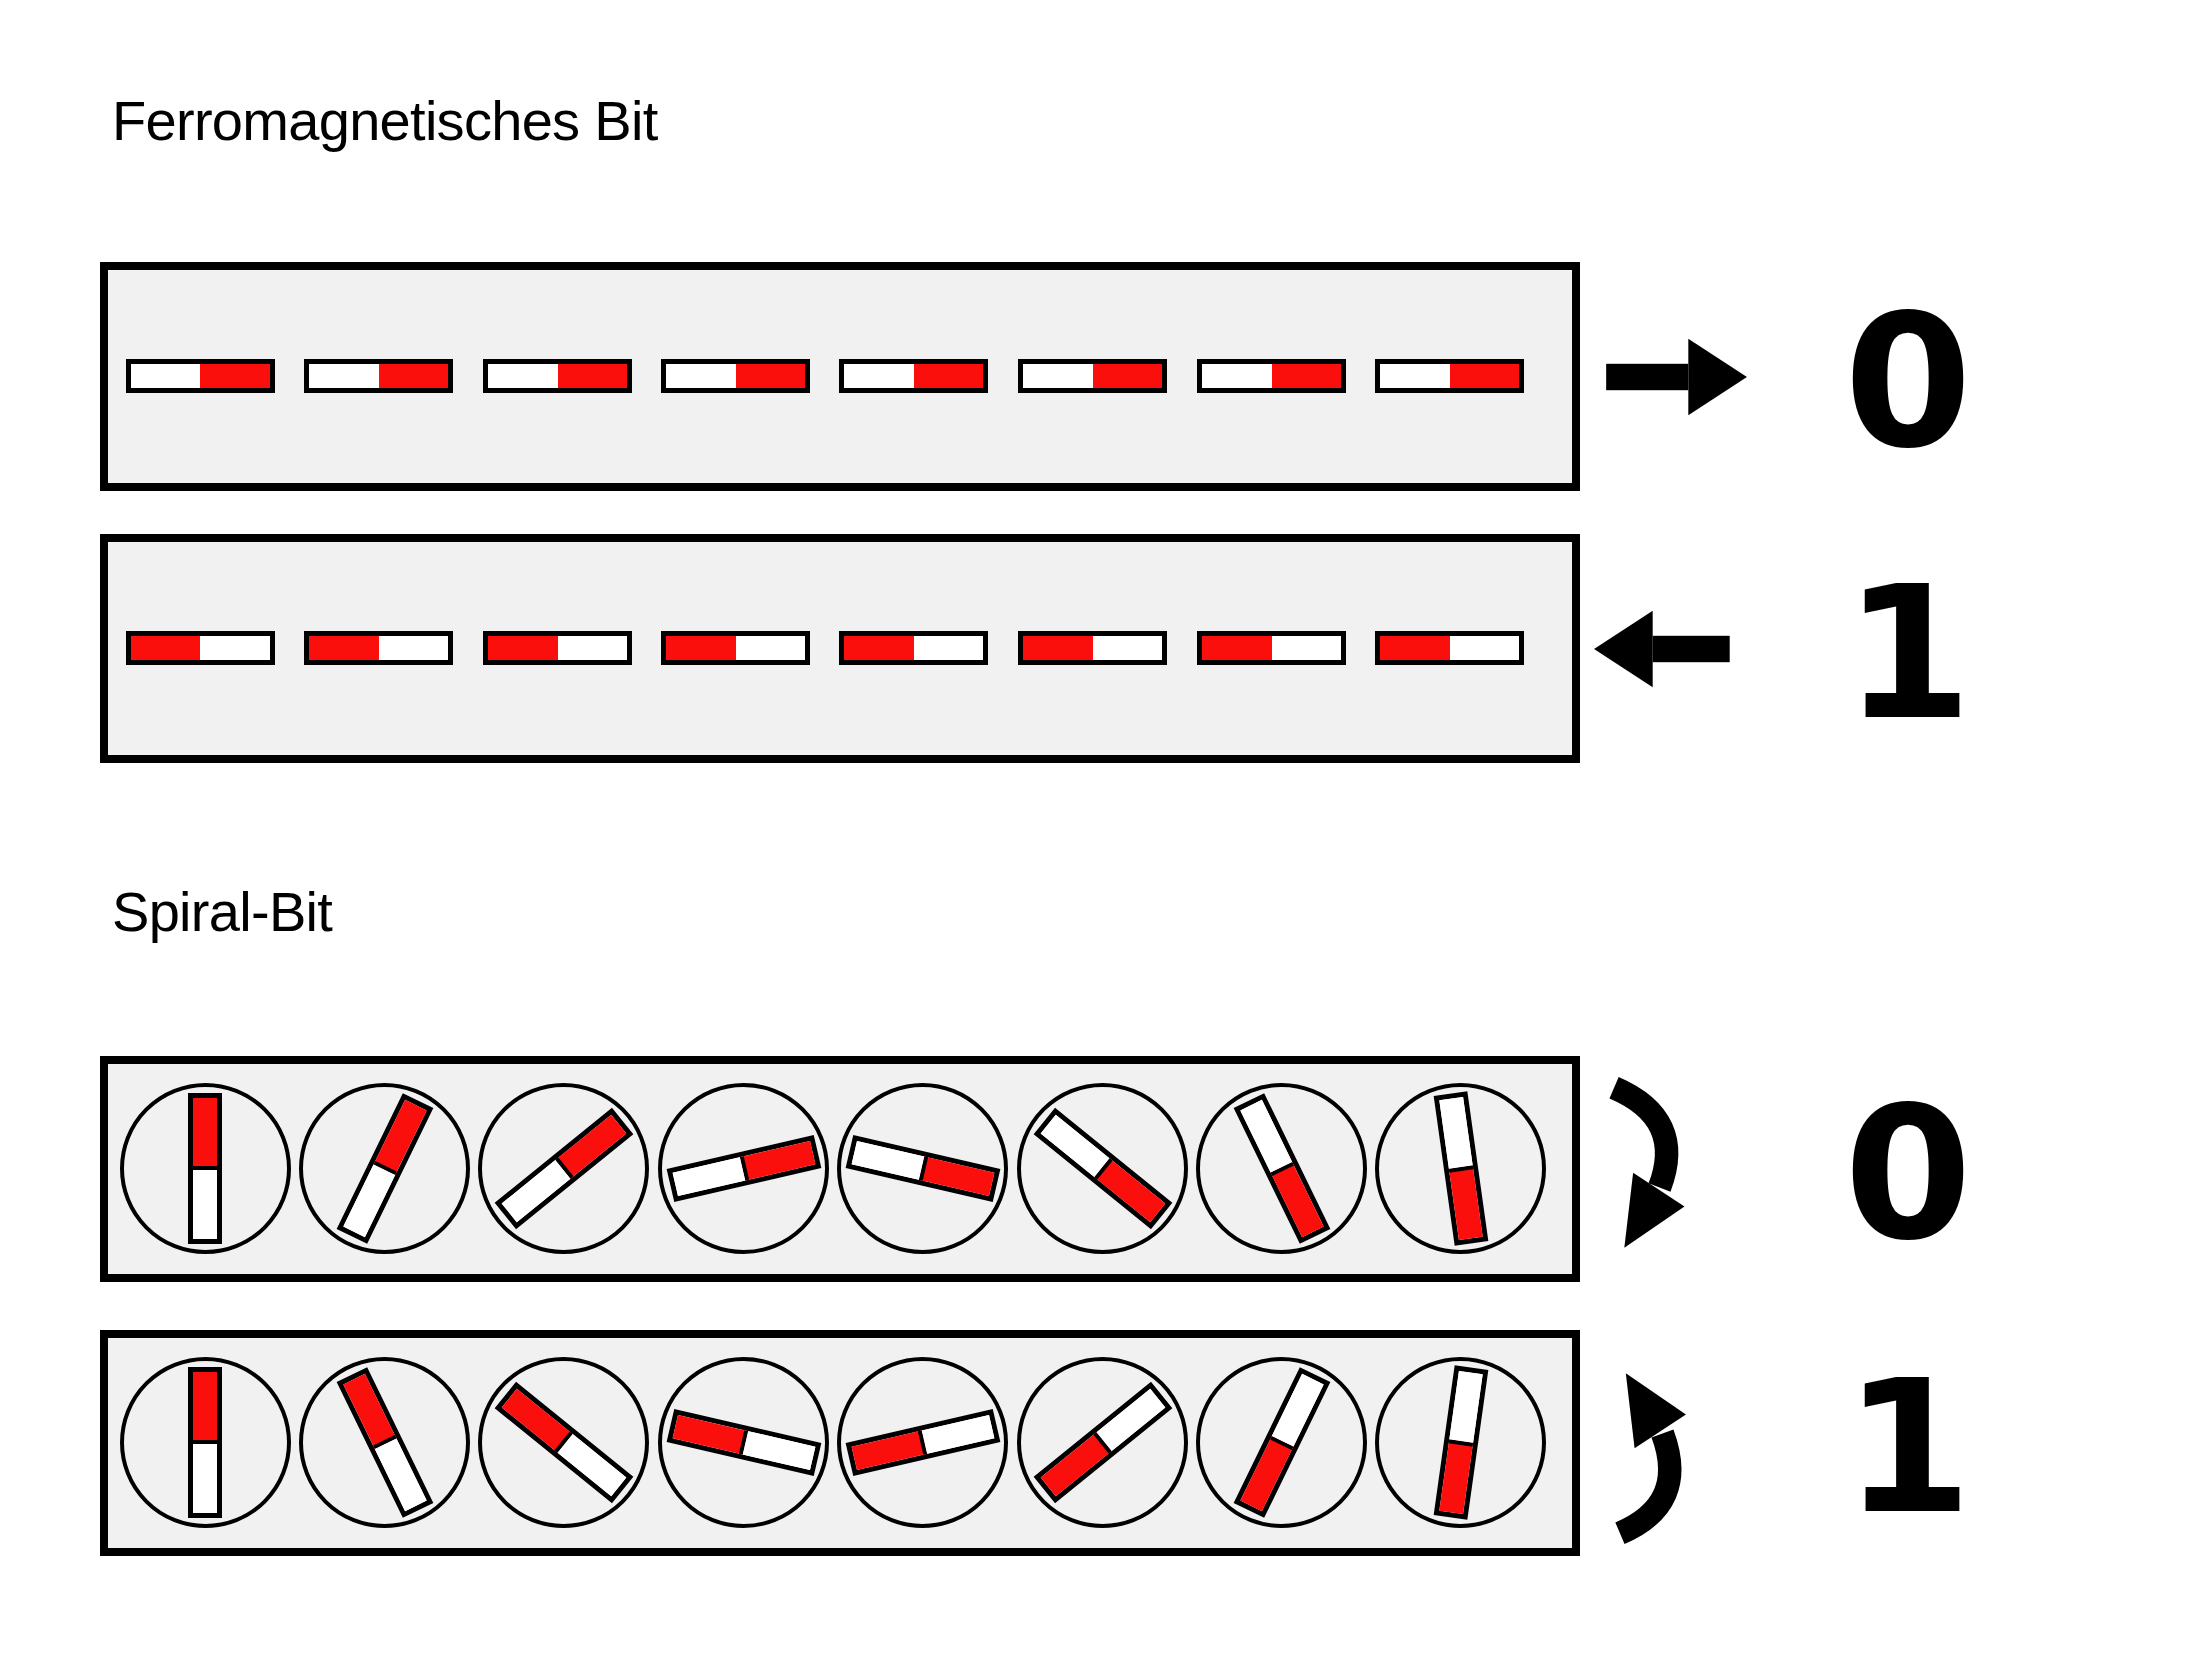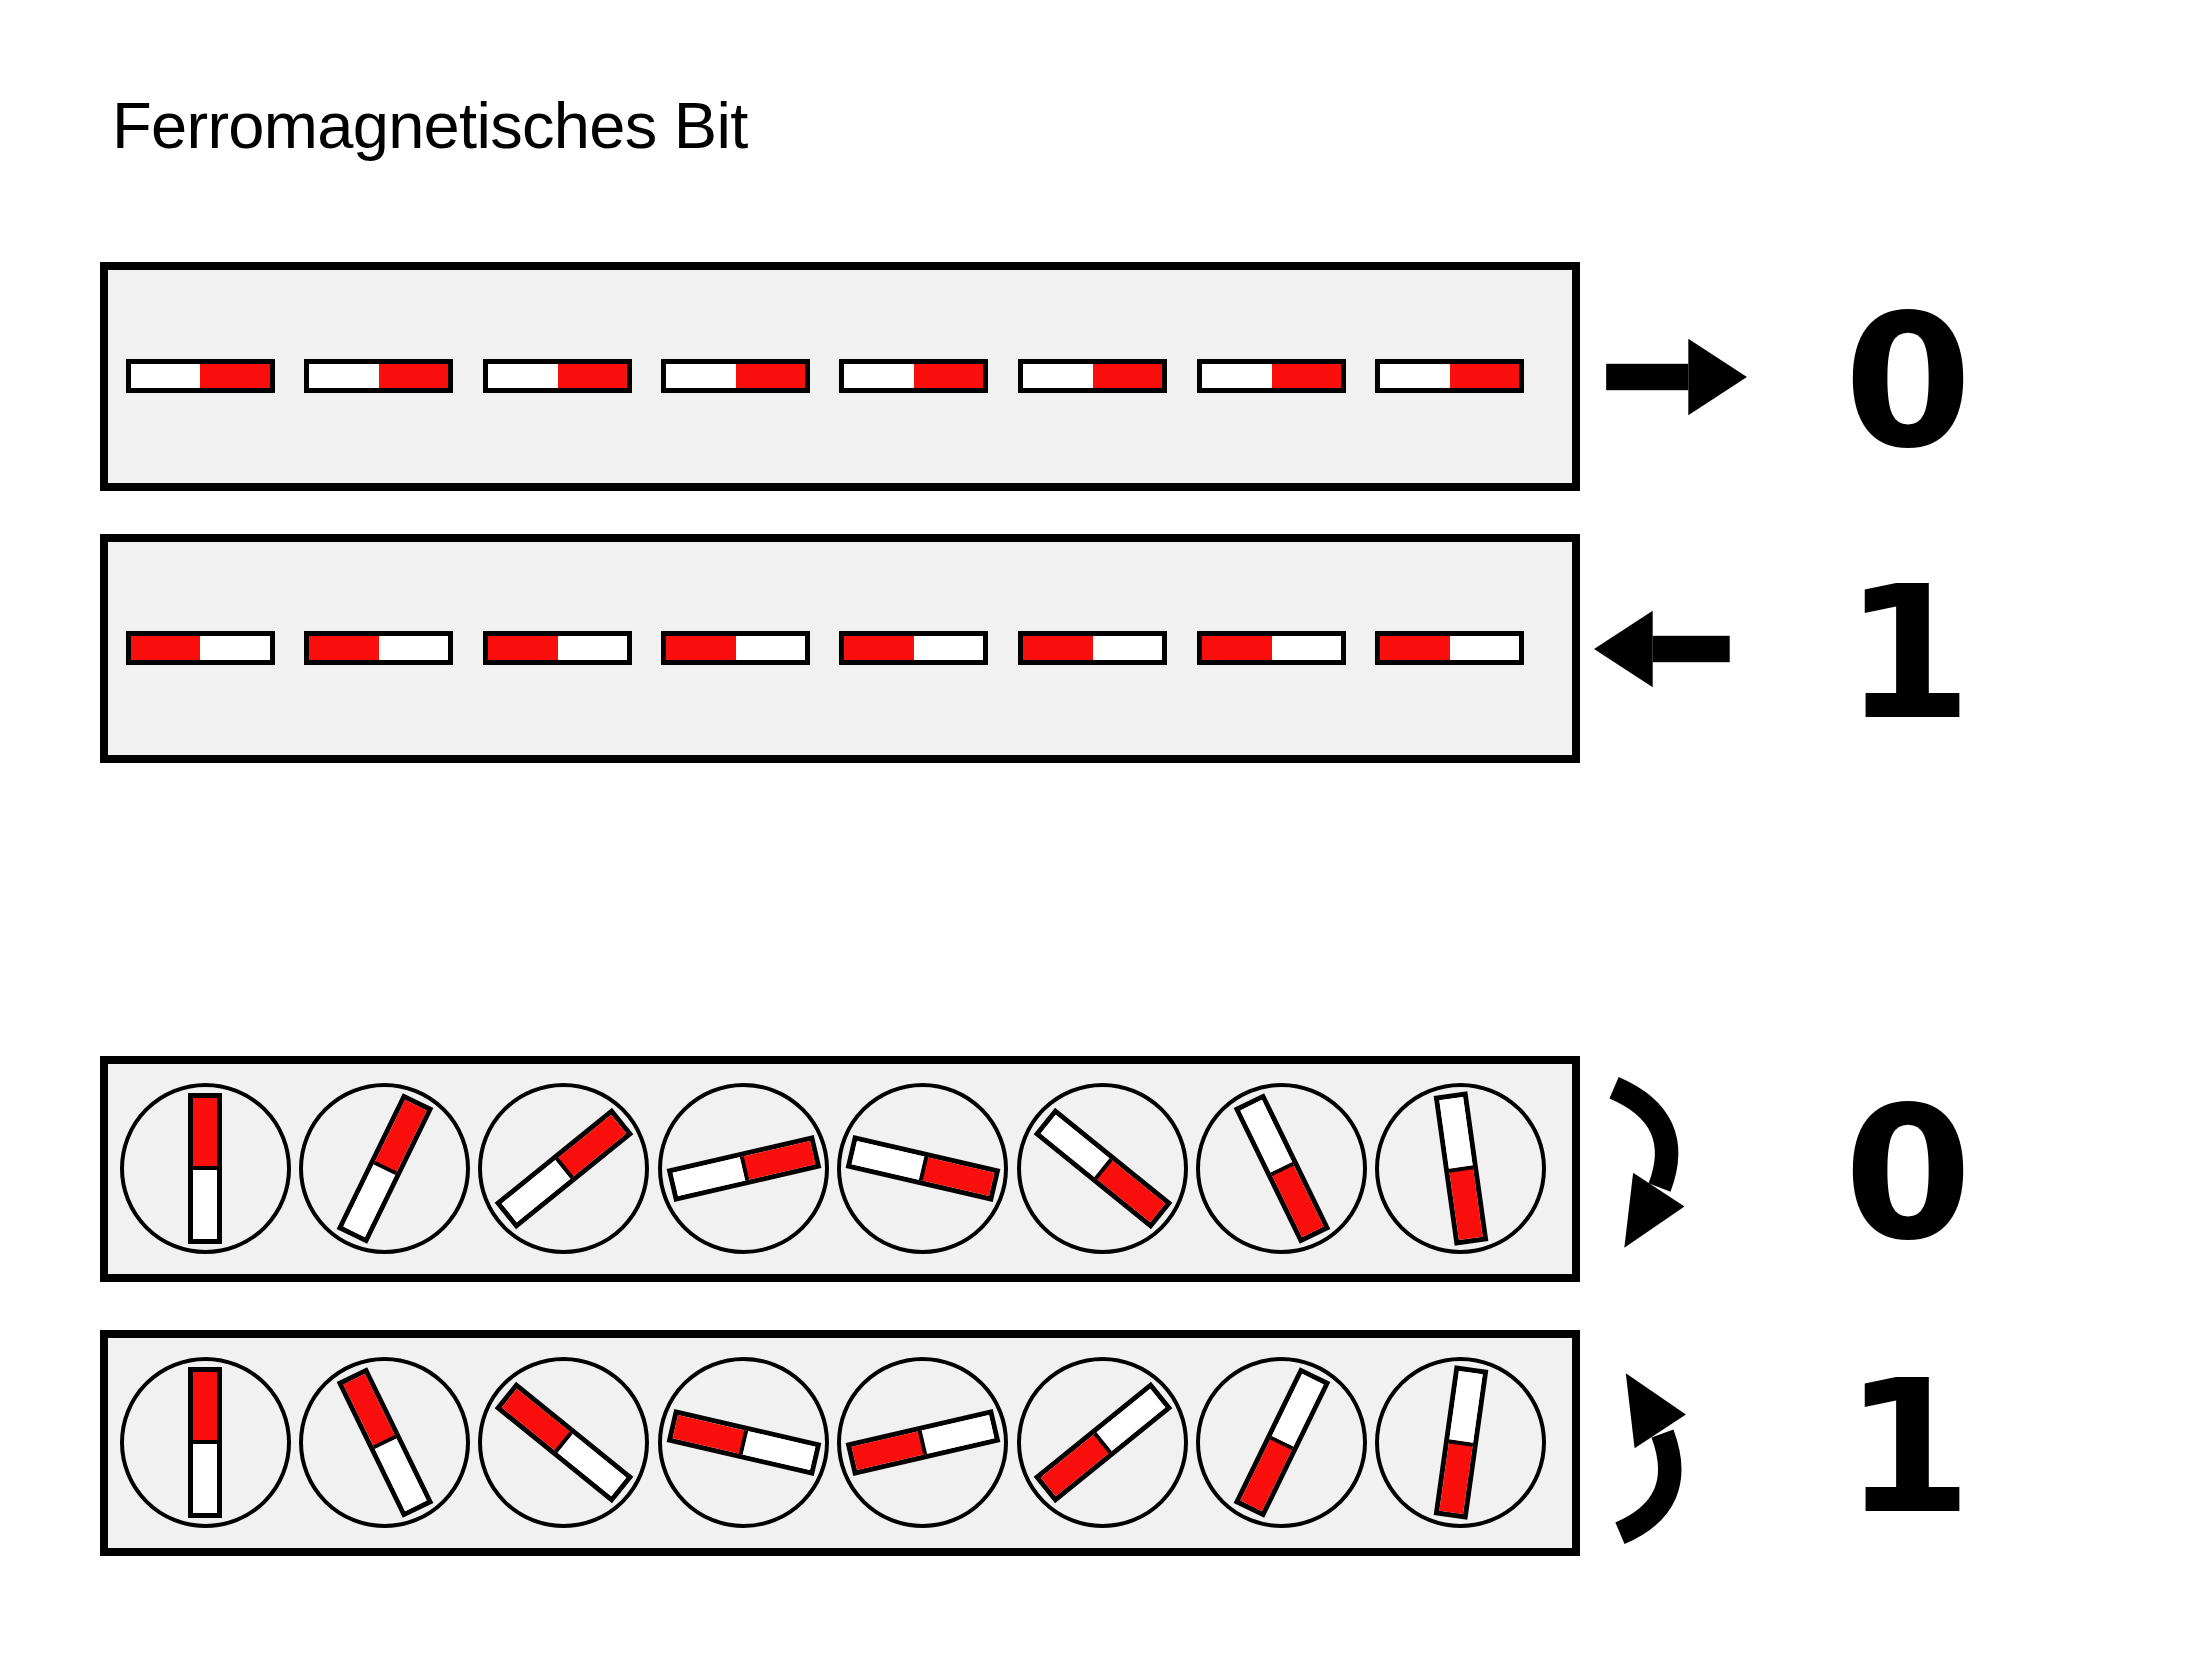--- a/index.html
+++ b/index.html
@@ -1,19 +1,19 @@
 <!DOCTYPE html>
 <html style="--magnet-red: #fa0f0c; --box-fill: #f1f1f1;font-size:11.8px"><head>
 <meta charset="utf-8">
 <style>
   html,body{margin:0;padding:0;background:#fff;}
   body{width:2205px;height:1654px;font-family:"Liberation Sans",sans-serif;}
   .canvas{position:relative;width:2205px;height:1654px;background:#fff;overflow:hidden;}
 
-  .section-title{position:absolute;left:112px;font-size:65px;color:#000;white-space:nowrap;
+  .section-title{position:absolute;left:112px;font-size:56px;color:#000;white-space:nowrap;
                  font-family:"Liberation Sans",sans-serif;letter-spacing:-0.7px;}
   #title-ferro{top:88px;}
   #title-spiral{top:879px;}
 
   .mbox{position:absolute;left:100px;width:1480px;background:var(--box-fill,#f1f1f1);
         border:8.8px solid #000;box-sizing:border-box;}
   #box-ferro-0{top:262px;height:229px;}
   #box-ferro-1{top:534px;height:229px;}
   #box-spiral-0{top:1056px;height:226px;}
   #box-spiral-1{top:1330px;height:226px;}
@@ -130,20 +130,21 @@
 
   <div class="bit-digit" id="digit-ferro-0">0</div>
 
   <svg class="arrow-svg" id="arrow-left" width="147" height="88" viewBox="0 0 200 120">
     <rect x="88" y="42" width="105" height="36" fill="#000"></rect>
     <polygon points="8,60 88,8 88,112" fill="#000"></polygon>
   </svg>
 
   <div class="bit-digit" id="digit-ferro-1">1</div>
 
+  <div class="section-title" id="title-spiral">Spiral-Bit</div>
 
   <div class="mbox" id="box-spiral-0">
       <div class="cell" style="left: 11.8px;">
         <div class="bar" style="transform: rotate(0deg);">
           <div class="pole-n"></div>
           <div class="pole-s"></div>
         </div>
       </div>
       <div class="cell" style="left: 191px;">
         <div class="bar" style="transform: rotate(26deg);">

